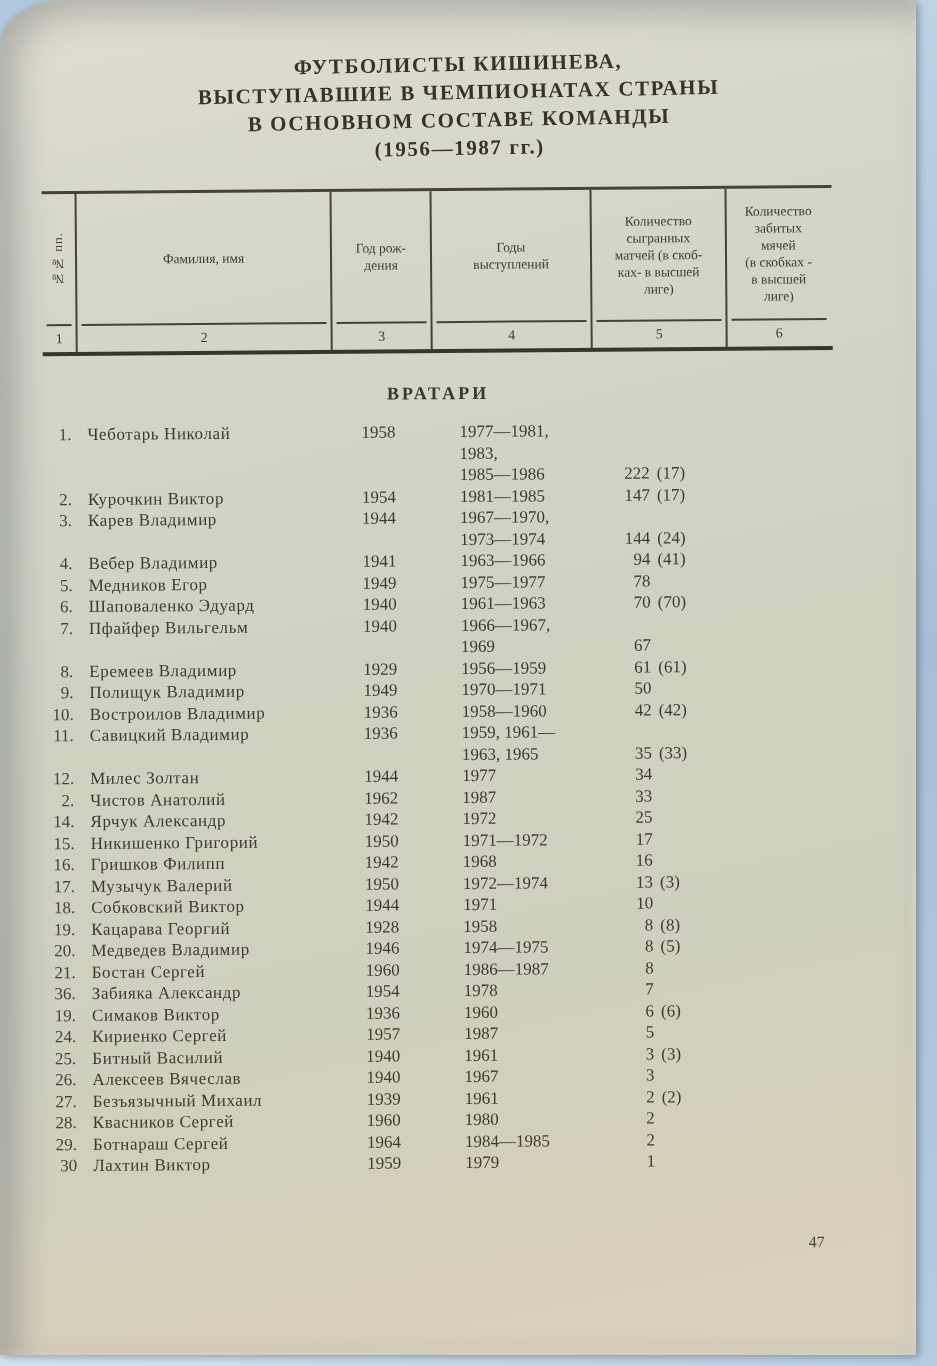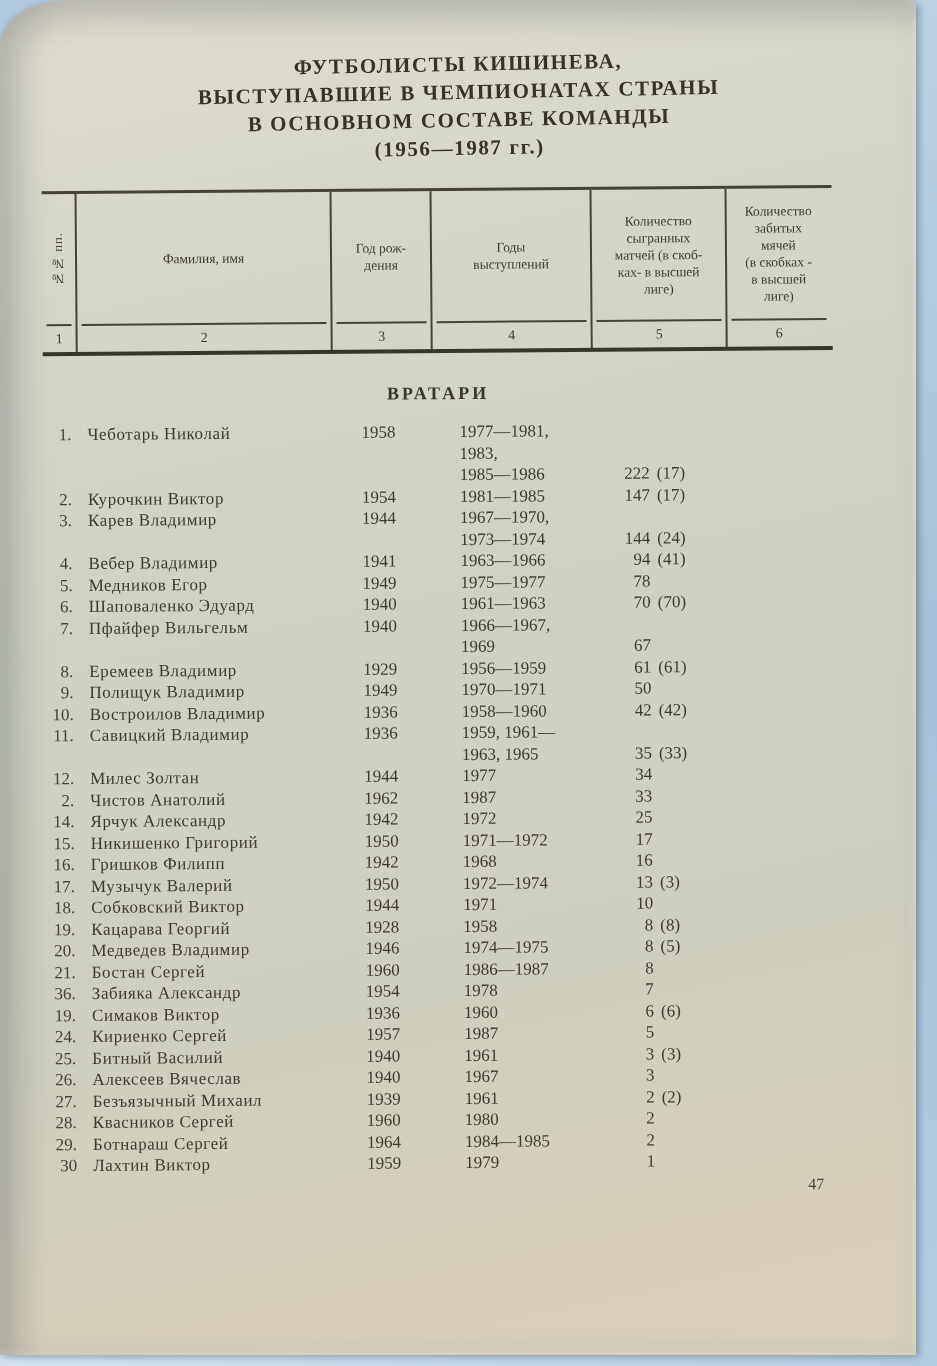--- a/index.html
+++ b/index.html
@@ -52,21 +52,21 @@
   .rows{margin:17px 0 0 40px;font-size:17px;line-height:21.5px;}
   .row{display:flex;align-items:stretch;}
   .c-num{flex:none;width:28px;text-align:right;color:#46423a;}
   .c-name{flex:none;width:252px;margin-left:16px;letter-spacing:.6px;}
   .c-birth{flex:none;width:120px;padding-left:22px;box-sizing:border-box;}
   .c-years{flex:none;width:150px;white-space:pre-line;}
   .c-matches{flex:none;align-self:flex-end;text-decoration:underline;}
   .played{display:inline-block;width:40px;text-align:right;}
   .paren{display:inline-block;margin-left:7px;min-width:44px;}
 
-  .page-number{position:absolute;left:799px;top:1178px;font-size:16px;color:#4a463c;}
+  .page-number{position:absolute;left:799px;top:1236px;font-size:16px;color:#4a463c;}
 </style>
 </head>
 <body>
 
 <div class="page">
   <div class="content">
 
     <div class="title">
       <div class="t-line">ФУТБОЛИСТЫ КИШИНЕВА,</div>
       <div class="t-line">ВЫСТУПАВШИЕ В ЧЕМПИОНАТАХ СТРАНЫ</div>

